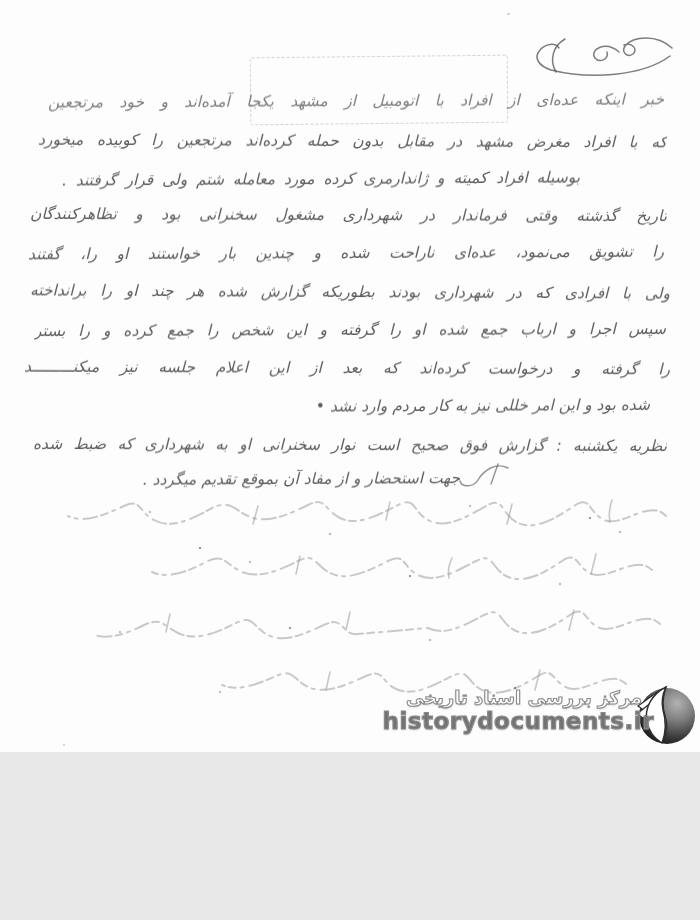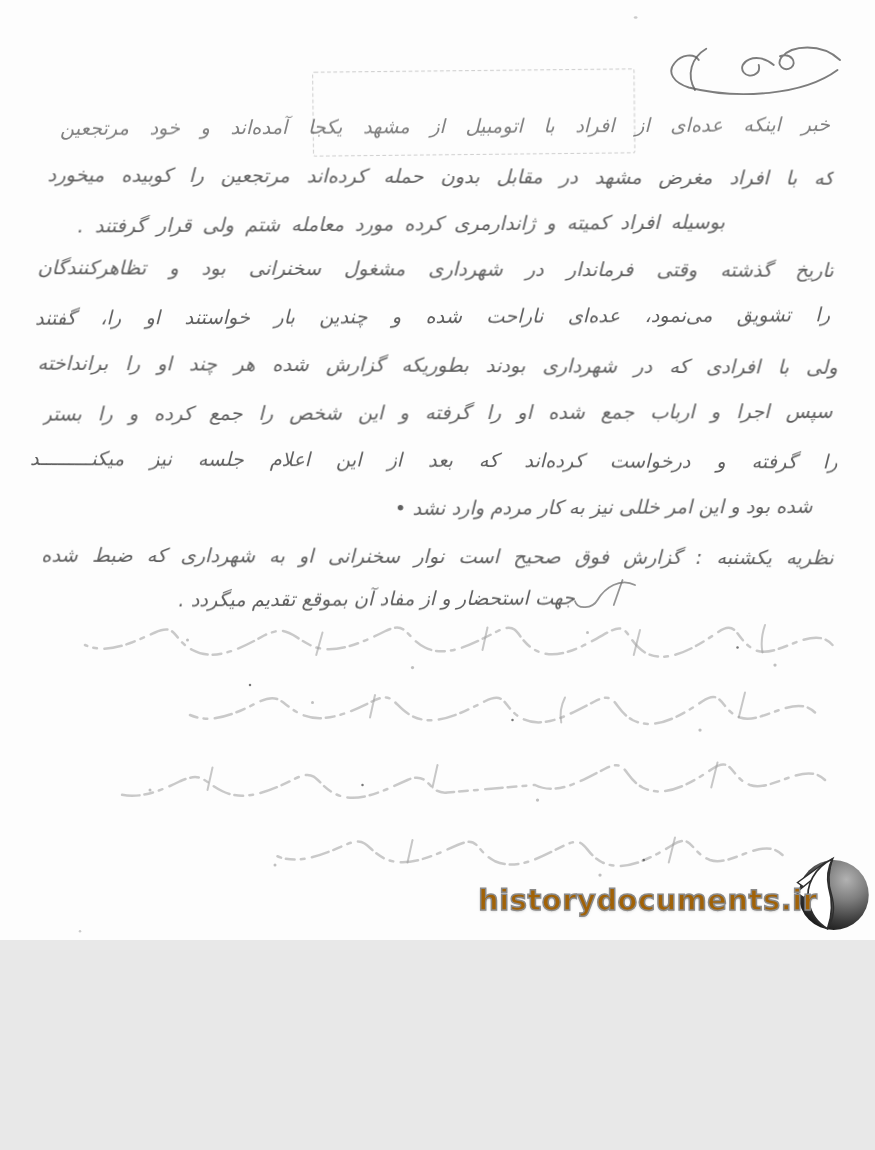--- a/index.html
+++ b/index.html
@@ -59,21 +59,21 @@
     font-weight:bold;font-size:18px;
     color:#fff;
     -webkit-text-stroke:1.1px #8a8a8a;
     text-shadow:0 1px 2px rgba(130,130,130,.45);
     font-family:"DejaVu Sans",sans-serif;
   }
   .wm-en{
     position:absolute;right:42px;top:26px;
     white-space:nowrap;
     font-weight:bold;font-size:23px;letter-spacing:.5px;
-    color:#a16207;
+    color:#737373;
     -webkit-text-stroke:1.2px #8a8a8a;
     text-shadow:0 1px 2px rgba(130,130,130,.45);
     font-family:"DejaVu Sans",sans-serif;
   }
   .wm-logo{position:absolute;right:0;top:0;}
 </style>
 </head>
 <body>
 
 <div class="page">
@@ -156,16 +156,17 @@
           <stop offset="70%" stop-color="#3c3c3c"></stop>
           <stop offset="100%" stop-color="#101010"></stop>
         </radialGradient>
       </defs>
       <circle cx="31" cy="34" r="28" fill="url(#ballg)"></circle>
       <path d="M2,24 L24,8 L28,13 L9,29 Z" fill="#fff" stroke="#2e2e2e" stroke-width="1.2"></path>
       <path d="M1,32 L22,15 L25,20 L7,36 Z" fill="#fff" stroke="#2e2e2e" stroke-width="1.2"></path>
       <path d="M30,5 C16,12 8,26 11,40 C13,50 19,57 26,61 C30,50 30,38 27,28 C25,19 27,11 30,5 Z" fill="#fff" stroke="#2e2e2e" stroke-width="1.4"></path>
       <path d="M30,5 C27,14 26,24 29,33 C32,43 31,53 26,61" fill="none" stroke="#2e2e2e" stroke-width="1.2"></path>
     </svg>
+    <div class="wm-fa">مرکز بررسی اسناد تاریخی</div>
     <div class="wm-en">historydocuments.ir</div>
   </div>
 
 </div>
 
 </body></html>

